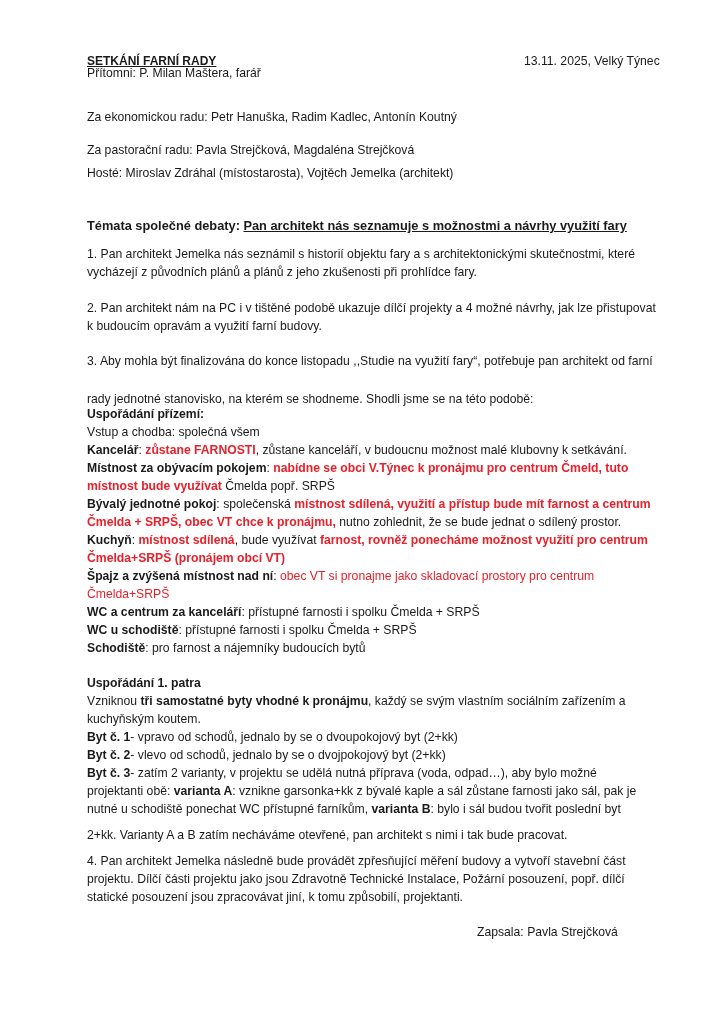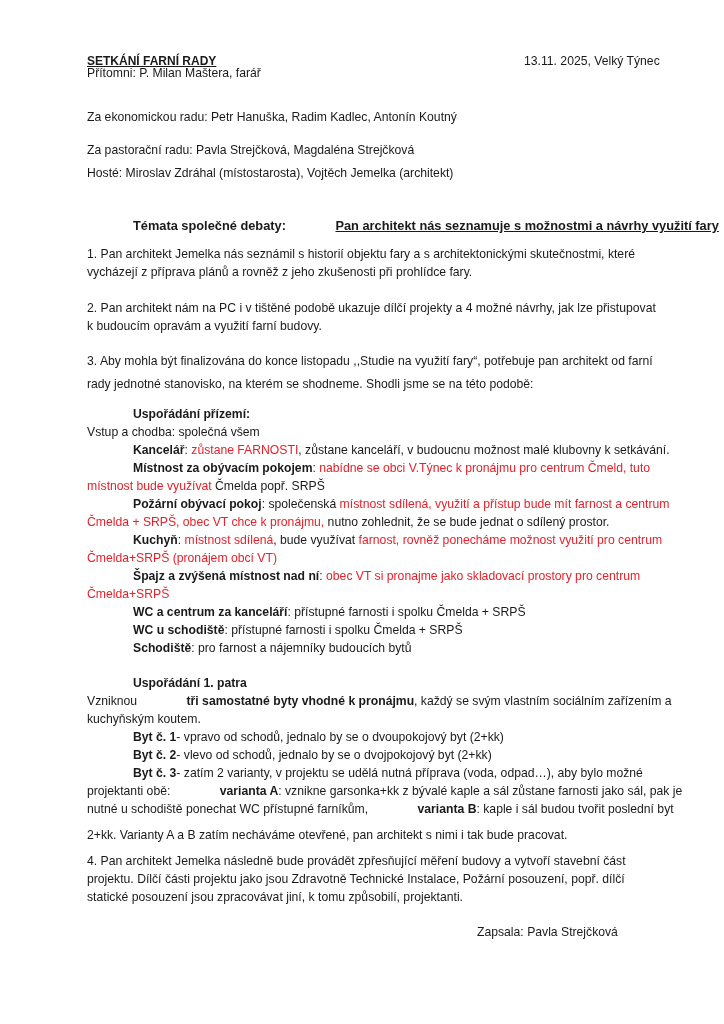--- a/index.html
+++ b/index.html
@@ -1,22 +1,22 @@
 <!DOCTYPE html>
 <html><head>
 <meta charset="utf-8">
 <style>
   html,body{margin:0;padding:0;background:#fff;}
   body{width:724px;height:1024px;position:relative;overflow:hidden;font-family:"Liberation Sans",sans-serif;color:#1a1a1a;font-size:12.2px;}
   .page{position:absolute;left:87px;top:0;width:560px;}
   .ln{position:absolute;left:0;white-space:nowrap;line-height:18px;}
-  .b{font-weight:bold;margin-left:46px;}
+  .b{font-weight:bold;}
   .u{text-decoration:underline;}
   .r{color:#e8202a;}
-  .rb{color:#e8202a;font-weight:normal;}
+  .rb{color:#e8202a;font-weight:bold;}
   .title{font-weight:bold;text-decoration:underline;font-size:12px;}
   .date{position:absolute;left:396px;margin-left:41px;}
   .sig{position:absolute;left:390px;}
 </style>
 </head>
 <body>
 
 <div class="page">
   <div class="ln title" style="top:52px">SETKÁNÍ FARNÍ RADY</div>
   <div class="ln date" style="top:52px">13.11. 2025,  Velký Týnec</div>
@@ -25,58 +25,58 @@
   <div class="ln" style="top:108px">Za ekonomickou radu: Petr Hanuška, Radim Kadlec, Antonín Koutný</div>
   <div class="ln" style="top:141px">Za pastorační radu: Pavla Strejčková, Magdaléna Strejčková</div>
   <div class="ln" style="top:164px">Hosté: Miroslav Zdráhal (místostarosta), Vojtěch Jemelka (architekt)</div>
 
   <div class="ln" style="top:217px;font-size:12.8px">
     <span class="b">Témata společné debaty:</span>
     <span class="b u">Pan architekt nás seznamuje s možnostmi a návrhy využití fary</span>
   </div>
 
   <div class="ln" style="top:245px">1. Pan architekt Jemelka nás seznámil s historií objektu fary a s architektonickými skutečnostmi, které</div>
-  <div class="ln" style="top:263px">vycházejí z příprava plánů a rovněž z jeho zkušenosti při prohlídce fary.</div>
+  <div class="ln" style="top:263px">vycházejí z původních plánů a plánů z jeho zkušenosti při prohlídce fary.</div>
 
   <div class="ln" style="top:299px">2. Pan architekt nám na PC i v tištěné podobě ukazuje dílčí projekty a 4 možné návrhy, jak lze přistupovat</div>
   <div class="ln" style="top:317px">k budoucím opravám a využití farní budovy.</div>
 
   <div class="ln" style="top:352px">3. Aby mohla být finalizována do konce listopadu  ,,Studie na využití fary“, potřebuje pan architekt od farní</div>
-  <div class="ln" style="top:375px">rady jednotné stanovisko, na kterém se shodneme. Shodli jsme se na této podobě:</div>
+  <div class="ln" style="top:390px">rady jednotné stanovisko, na kterém se shodneme. Shodli jsme se na této podobě:</div>
 
   <div class="ln b" style="top:405px">Uspořádání přízemí:</div>
   <div class="ln" style="top:423px">Vstup a chodba: společná všem</div>
 
   <div class="ln" style="top:441px"><span class="b">Kancelář</span>: <span class="rb">zůstane FARNOSTI</span><span>, zůstane kanceláří, v budoucnu možnost malé klubovny k setkávání.</span></div>
 
   <div class="ln" style="top:459px"><span class="b">Místnost za obývacím pokojem</span>: <span class="rb">nabídne se obci V.Týnec k pronájmu pro centrum Čmeld, tuto</span></div>
   <div class="ln" style="top:477px"><span class="rb">místnost bude využívat</span><span> Čmelda popř. SRPŠ</span></div>
 
-  <div class="ln" style="top:495px"><span class="b">Požární obývací pokoj</span><span>: společenská </span><span class="rb">místnost sdílená, využití a přístup bude mít farnost a centrum</span></div>
+  <div class="ln" style="top:495px"><span class="b">Bývalý jednotné pokoj</span><span>: společenská </span><span class="rb">místnost sdílená, využití a přístup bude mít farnost a centrum</span></div>
   <div class="ln" style="top:513px"><span class="rb">Čmelda + SRPŠ, obec VT chce k pronájmu,</span><span> nutno zohlednit, že se bude jednat o sdílený prostor.</span></div>
 
   <div class="ln" style="top:531px"><span class="b">Kuchyň</span>: <span class="rb">místnost sdílená</span><span>, bude využívat </span><span class="rb">farnost, rovněž ponecháme možnost využití pro centrum</span></div>
   <div class="ln rb" style="top:549px">Čmelda+SRPŠ (pronájem obcí VT)</div>
 
   <div class="ln" style="top:567px"><span class="b">Špajz a zvýšená místnost nad ní</span>: <span class="r">obec VT si pronajme jako skladovací prostory pro centrum</span></div>
   <div class="ln r" style="top:585px">Čmelda+SRPŠ</div>
 
   <div class="ln" style="top:603px"><span class="b">WC a centrum za kanceláří</span><span>: přístupné farnosti i spolku Čmelda + SRPŠ</span></div>
   <div class="ln" style="top:621px"><span class="b">WC u schodiště</span><span>:  přístupné farnosti i spolku Čmelda + SRPŠ</span></div>
   <div class="ln" style="top:639px"><span class="b">Schodiště</span><span>: pro farnost a nájemníky budoucích bytů</span></div>
 
   <div class="ln b" style="top:674px">Uspořádání 1. patra</div>
   <div class="ln" style="top:692px"><span>Vzniknou </span><span class="b">tři samostatné byty vhodné k pronájmu</span><span>, každý se svým vlastním sociálním zařízením a</span></div>
   <div class="ln" style="top:710px">kuchyňským koutem.</div>
 
   <div class="ln" style="top:728px"><span class="b">Byt č. 1</span><span>- vpravo od schodů, jednalo by se o dvoupokojový byt (2+kk)</span></div>
   <div class="ln" style="top:746px"><span class="b">Byt č. 2</span><span>- vlevo od schodů, jednalo by se o dvojpokojový byt (2+kk)</span></div>
   <div class="ln" style="top:764px"><span class="b">Byt č. 3</span><span>- zatím 2 varianty, v projektu se udělá nutná příprava (voda, odpad…), aby bylo možné</span></div>
   <div class="ln" style="top:782px"><span>projektanti obě: </span><span class="b">varianta A</span><span>: vznikne garsonka+kk z bývalé kaple a sál zůstane farnosti jako sál, pak je</span></div>
-  <div class="ln" style="top:800px"><span>nutné u schodiště ponechat WC přístupné farníkům, </span><span class="b">varianta B</span><span>: kaple i sál budou tvořit poslední byt</span></div>
+  <div class="ln" style="top:800px"><span>nutné u schodiště ponechat WC přístupné farníkům, </span><span class="b">varianta B</span><span>: bylo i sál budou tvořit poslední byt</span></div>
   <div class="ln" style="top:826px">2+kk.  Varianty A a B zatím necháváme otevřené, pan architekt s nimi i tak bude pracovat.</div>
 
   <div class="ln" style="top:852px">4. Pan architekt Jemelka následně bude provádět zpřesňující měření budovy a vytvoří stavební část</div>
   <div class="ln" style="top:870px">projektu. Dílčí části projektu jako jsou Zdravotně Technické Instalace, Požární posouzení, popř. dílčí</div>
   <div class="ln" style="top:888px">statické posouzení jsou zpracovávat jiní, k tomu způsobilí, projektanti.</div>
 
   <div class="ln sig" style="top:923px">Zapsala: Pavla Strejčková</div>
 </div>
 
 </body></html>

